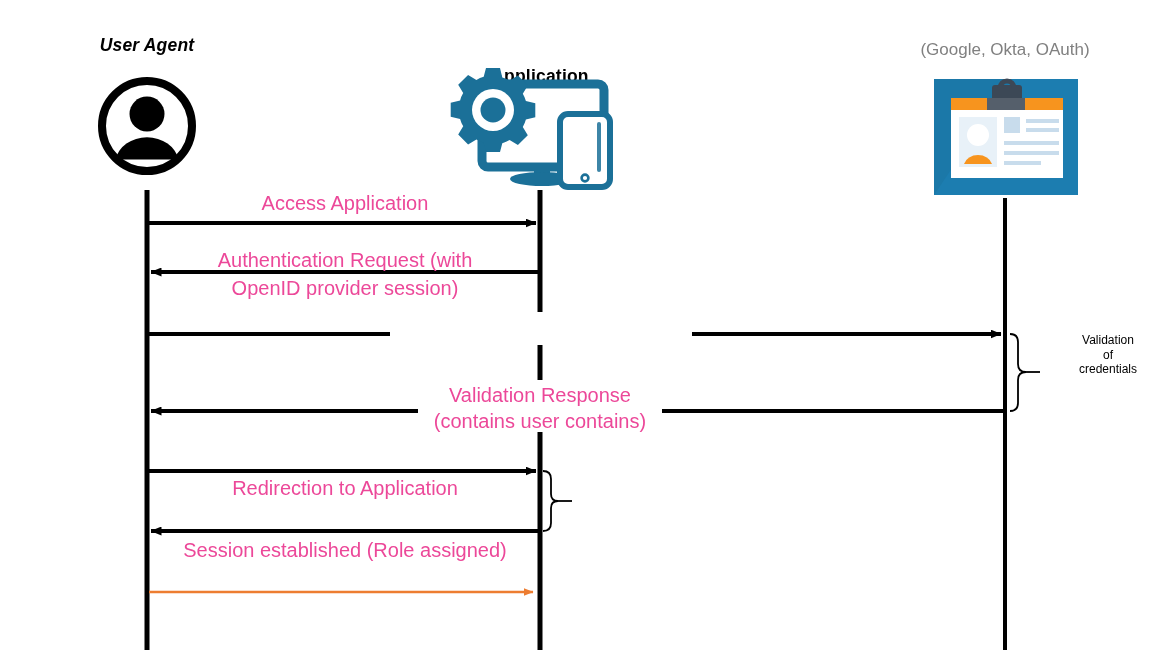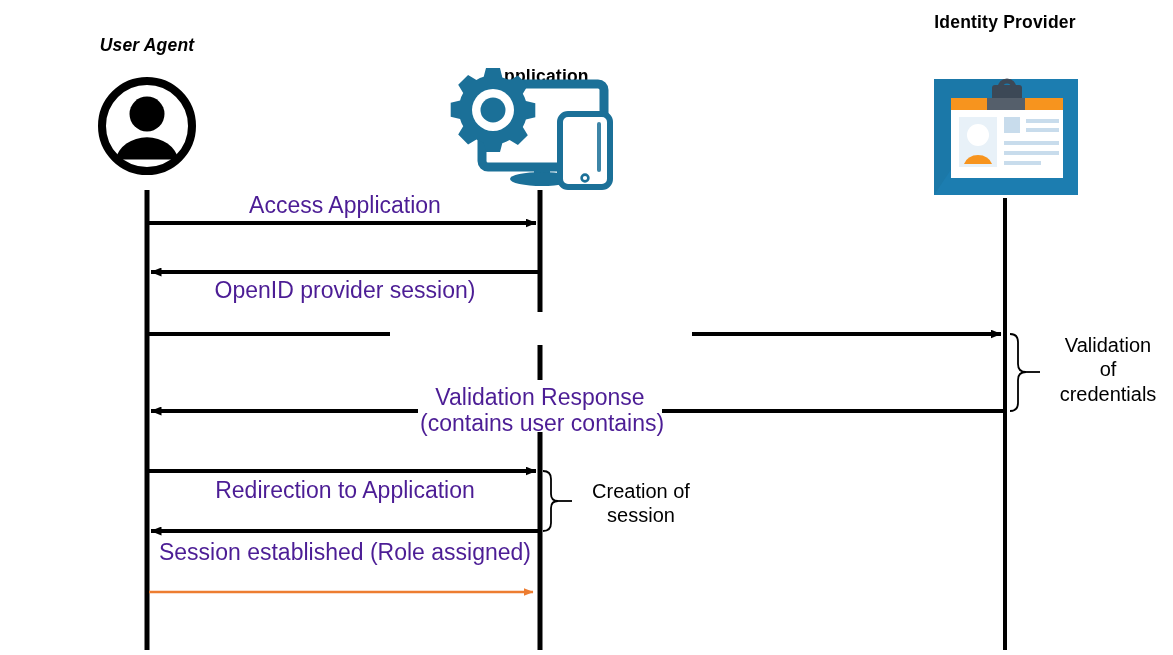--- a/index.html
+++ b/index.html
@@ -13,41 +13,41 @@
   #stage{position:absolute;left:0;top:0;width:1173px;height:655px;}
   .lbl{position:absolute;white-space:nowrap;}
   .hdr-title{
     font-weight:bold;font-size:17.5px;color:#000;
     text-align:center;letter-spacing:.2px;
   }
   .hdr-sub{
     font-size:17px;color:#808080;text-align:center;white-space:nowrap;
   }
   .msg{
-    position:absolute;font-size:23px;color:#4c1d95;
+    position:absolute;font-size:20px;color:#ec4899;
     text-align:center;white-space:nowrap;line-height:1.05;
   }
   .brace-lbl{
-    position:absolute;font-size:20px;color:#000;text-align:center;
+    position:absolute;font-size:12px;color:#000;text-align:center;
     line-height:1.22;
   }
   .icon-box{position:absolute;}
   svg{display:block;overflow:visible;}
 </style>
 </head>
 <body>
 
 <div id="stage">
 
   <div class="lbl hdr-title" style="left:47px;top:35px;width:200px;font-style:italic;">User Agent</div>
 
   <div class="lbl hdr-title" style="left:440px;top:19px;width:200px;margin-top:47px;">Application</div>
 
-  <div class="lbl hdr-title" style="left:905px;top:12px;width:200px;">Identity Provider</div>
 
+  <div class="lbl hdr-sub" style="left:885px;top:40px;width:240px;">(Google, Okta, OAuth)</div>
 
   <div class="icon-box" style="left:96px;top:75px;width:102px;height:102px;">
     <svg width="102" height="102" viewBox="0 0 102 102">
       <circle cx="51" cy="51" r="45" fill="none" stroke="#000" stroke-width="8"></circle>
       <circle cx="51" cy="39" r="17.5" fill="#000"></circle>
       <path d="M19.5 84.5 a32 27 0 0 1 63 0 Z" fill="#000"></path>
       <circle cx="51" cy="51" r="45" fill="none" stroke="#000" stroke-width="0"></circle>
     </svg>
   </div>
 
@@ -135,35 +135,32 @@
 
     <path d="M1010 334 q8 0 8 8 V364 q0 8 8 8 q-8 0 -8 8 V403 q0 8 -8 8" fill="none" stroke="#000" stroke-width="1.8"></path>
     <line x1="1026" y1="372" x2="1040" y2="372" stroke="#000" stroke-width="1.8"></line>
 
     <path d="M543 471 q8 0 8 8 V494 q0 7 7 7 q-7 0 -7 7 V523 q0 8 -8 8" fill="none" stroke="#000" stroke-width="1.8"></path>
     <line x1="558" y1="501" x2="572" y2="501" stroke="#000" stroke-width="1.8"></line>
   </svg>
 
   <div class="msg" style="left:155px;top:193px;width:380px;">Access Application</div>
 
+  <div class="msg" style="left:155px;top:250px;width:380px;">Authentication Request (with</div>
   <div class="msg" style="left:155px;top:278px;width:380px;">OpenID provider session)</div>
 
 
   <div class="msg" style="left:420px;top:385px;width:240px;">Validation Response</div>
   <div class="msg" style="left:420px;top:411px;width:240px;">(contains user contains)</div>
 
   <div class="msg" style="left:155px;top:478px;width:380px;">Redirection to Application</div>
 
   <div class="msg" style="left:155px;top:540px;width:380px;">Session established (Role assigned)</div>
 
 
   <div class="brace-lbl" style="left:1043px;top:333px;width:130px;">
     <div>Validation</div>
     <div>of</div>
     <div>credentials</div>
   </div>
 
-  <div class="brace-lbl" style="left:576px;top:479px;width:130px;">
-    <div>Creation of</div>
-    <div>session</div>
-  </div>
 
 </div>
 
 </body></html>

